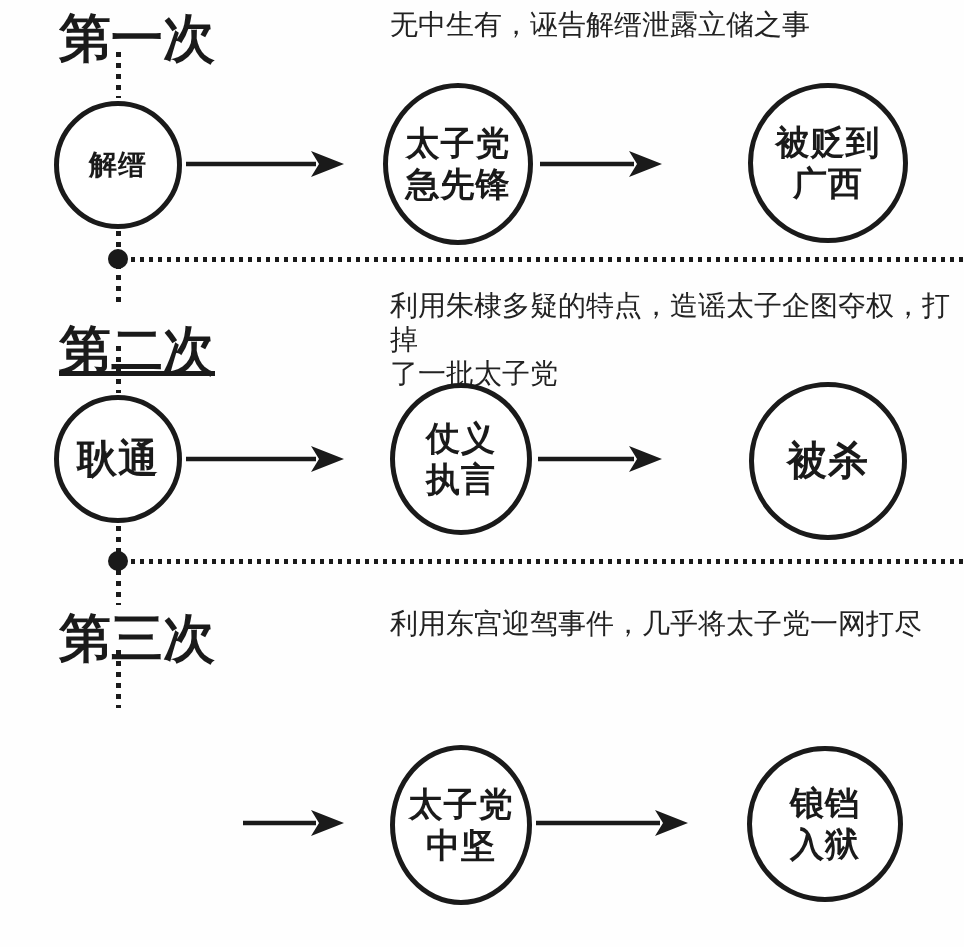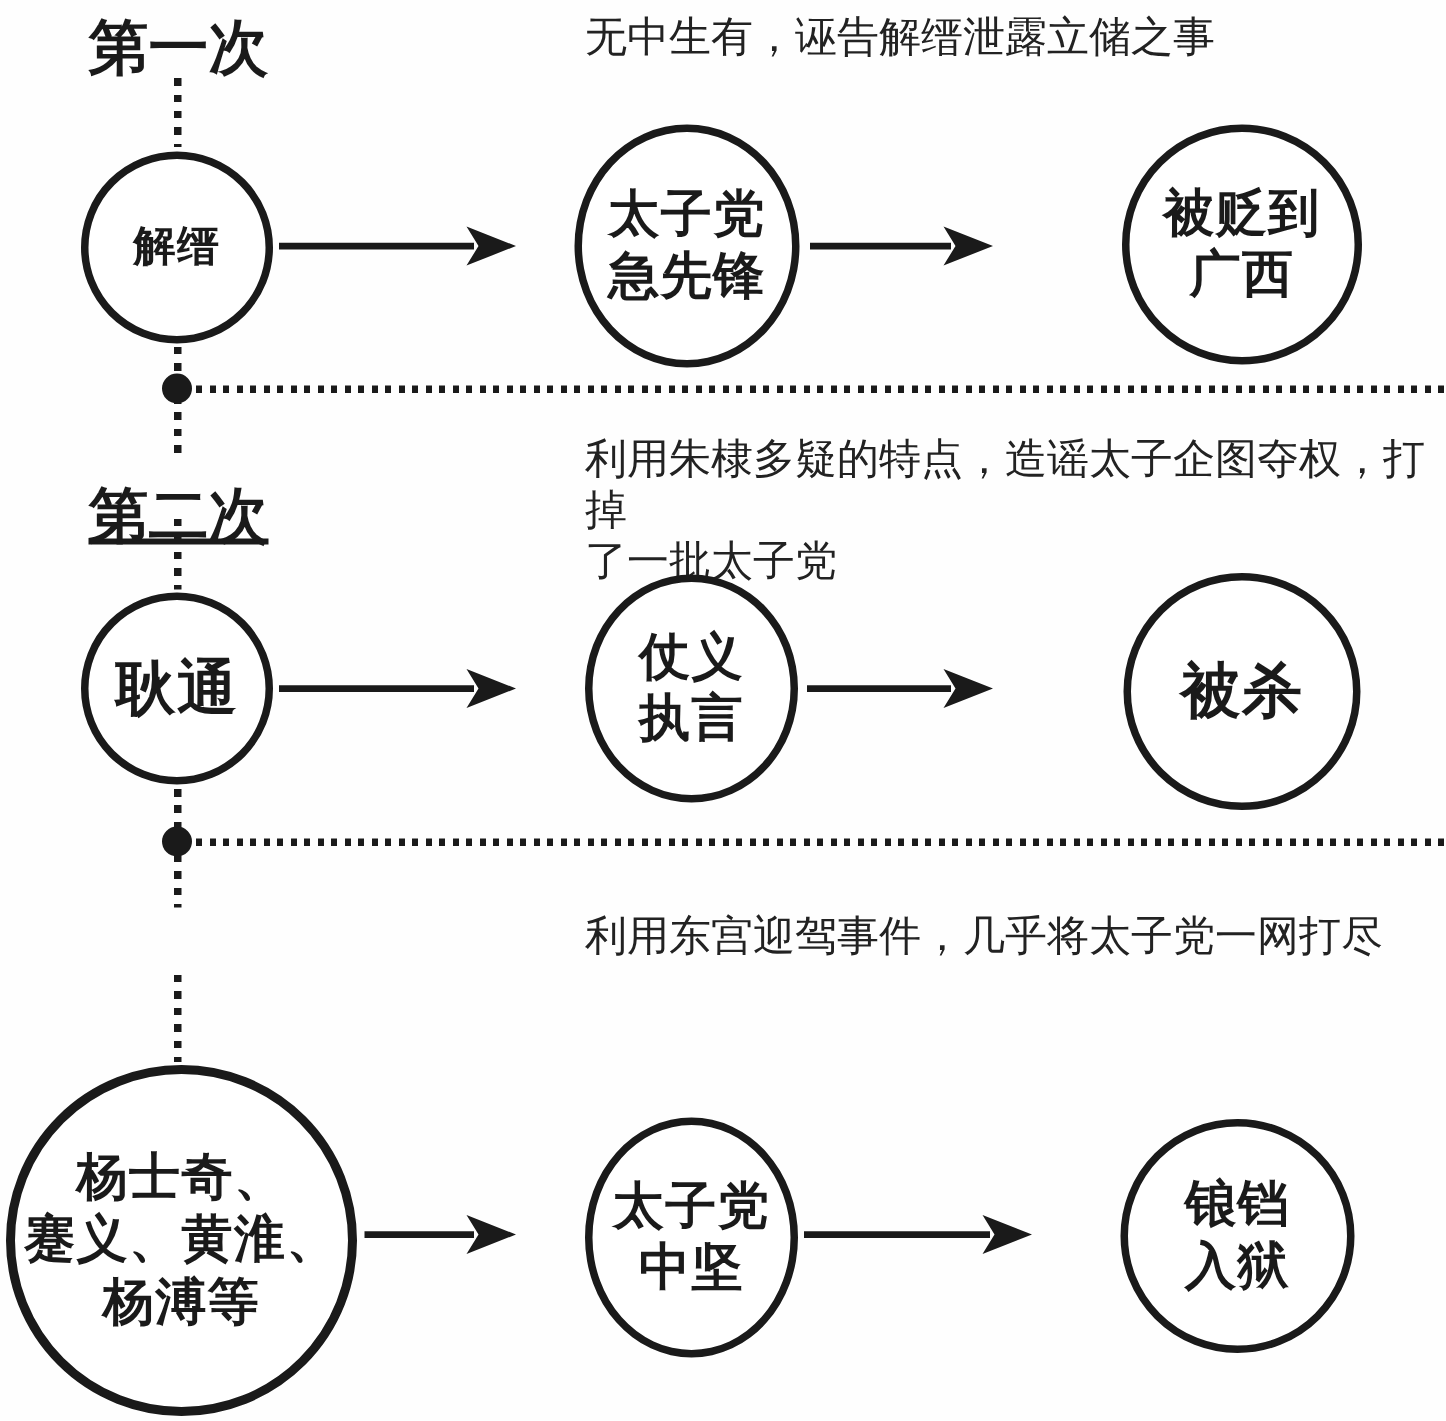--- a/index.html
+++ b/index.html
@@ -23,21 +23,21 @@
   }
   .node-text{
     white-space:pre-line;
     text-align:center;
     line-height:1.22;
     letter-spacing:1px;
   }
   .row-label{
     position:absolute;
     left:59px;
-    font-size:40px;font-weight:700;
+    font-size:52px;font-weight:700;
     letter-spacing:0px;
     white-space:nowrap;
     text-align:center;
   }
   .desc{
     position:absolute;
     left:390px;width:580px;
     font-family:"Liberation Sans",sans-serif;
     font-size:28px;font-weight:400;
     line-height:1.22;
@@ -145,26 +145,22 @@
     <span class="node-text">耿通</span>
   </div>
   <div class="node" id="c23">
     <span class="node-text">被杀</span>
   </div>
   <div class="node" id="c22">
     <span class="node-text">仗义
 执言</span>
   </div>
 
+  <div class="row-label" id="lbl3">第三次</div>
   <div class="desc" id="d3">利用东宫迎驾事件，几乎将太子党一网打尽</div>
-  <div class="node" id="c31">
-    <span class="node-text">杨士奇、
-蹇义、黄淮、
-杨溥等</span>
-  </div>
   <div class="node" id="c32">
     <span class="node-text">太子党
 中坚</span>
   </div>
   <div class="node" id="c33">
     <span class="node-text">锒铛
 入狱</span>
   </div>
 
 </div>

